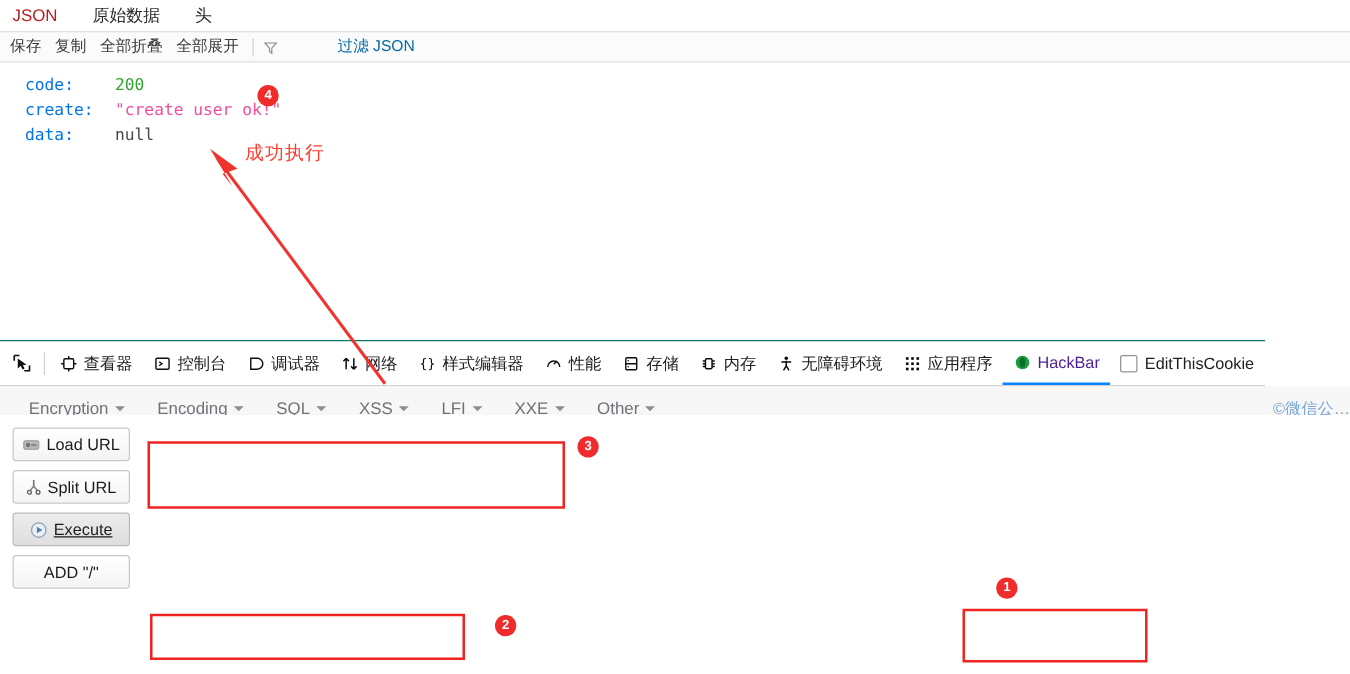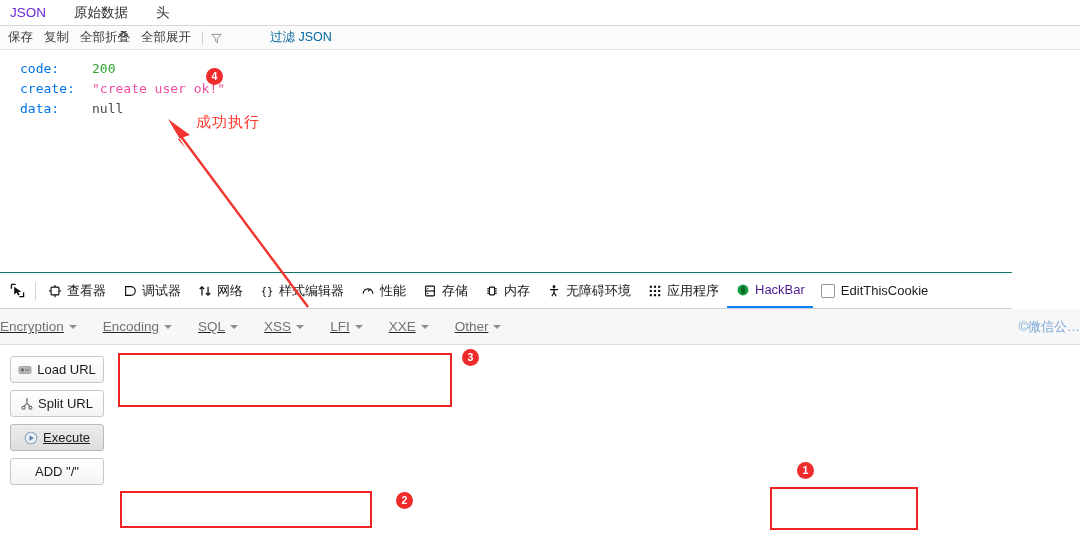--- a/index.html
+++ b/index.html
@@ -36,21 +36,21 @@
   }
   .json-tab {
     padding: 0 14px 0 0;
     margin-right: 14px;
     font-size: 13.5px;
     color: #2b2b2b;
     cursor: default;
     line-height: 24px;
   }
   .json-tab.active {
-    color: #6d28d9;
+    color: #b91c1c;
   }
   .json-toolbar {
     height: 23px;
     border-bottom: 1px solid #e0e0e2;
     display: flex;
     align-items: center;
     padding-left: 8px;
     background: #fbfbfb;
     font-size: 12.5px;
     color: #3a3a3a;
@@ -184,23 +184,22 @@
   
   .hb-menubar {
     position: absolute;
     left: 0; top: 309px;
     width: 1080px;
     height: 36px;
     background: #f7f7f7;
     border-bottom: 1px solid #dcdcdc;
     display: flex;
     align-items: center;
-    padding-left: 0;
+    padding-left: 23px;
     box-sizing: border-box;
-    text-decoration: underline;
   }
   .hb-menu {
     font-size: 13.5px;
     color: #6e7378;
     margin-right: 26px;
     cursor: default;
     white-space: nowrap;
   }
   .caret {
     display: inline-block;
@@ -215,21 +214,21 @@
     position: absolute;
     right: 0px; top: 9px;
     color: #7aa7d4;
     font-size: 13px;
     white-space: nowrap;
   }
 
   
   .hb-body {
     position: absolute;
-    left: 0; top: 346px;
+    left: 0; top: 332px;
     width: 1080px;
     height: 193px;
     background: #ffffff;
   }
   .hb-sidebar {
     position: absolute;
     left: 10px; top: 10px;
     width: 94px;
   }
   .hb-btn {
@@ -334,20 +333,29 @@
   <div class="dt-item">
     <span class="dt-ico">
       <svg width="14" height="14" viewBox="0 0 16 16">
           <rect x="3.5" y="3.5" width="9" height="9" rx="1.2" fill="none" stroke="#0c0c0d" stroke-width="1.3"></rect>
           <path d="M8 1 L8 3.5 M8 12.5 L8 15 M1 8 L3.5 8 M12.5 8 L15 8" stroke="#0c0c0d" stroke-width="1.3"></path>
         </svg>
     </span>
     <span>查看器</span>
   </div>
 
+  <div class="dt-item">
+    <span class="dt-ico">
+      <svg width="14" height="14" viewBox="0 0 16 16">
+          <rect x="2" y="3" width="12" height="10" rx="1.2" fill="none" stroke="#0c0c0d" stroke-width="1.3"></rect>
+          <path d="M5 6.2 L7.4 8 L5 9.8" fill="none" stroke="#0c0c0d" stroke-width="1.3"></path>
+        </svg>
+    </span>
+    <span>控制台</span>
+  </div>
 
   <div class="dt-item">
     <span class="dt-ico">
       <svg width="14" height="14" viewBox="0 0 16 16">
           <path d="M3 3 L9 3 A5 5 0 0 1 9 13 L3 13 Z" fill="none" stroke="#0c0c0d" stroke-width="1.3"></path>
         </svg>
     </span>
     <span>调试器</span>
   </div>
 

